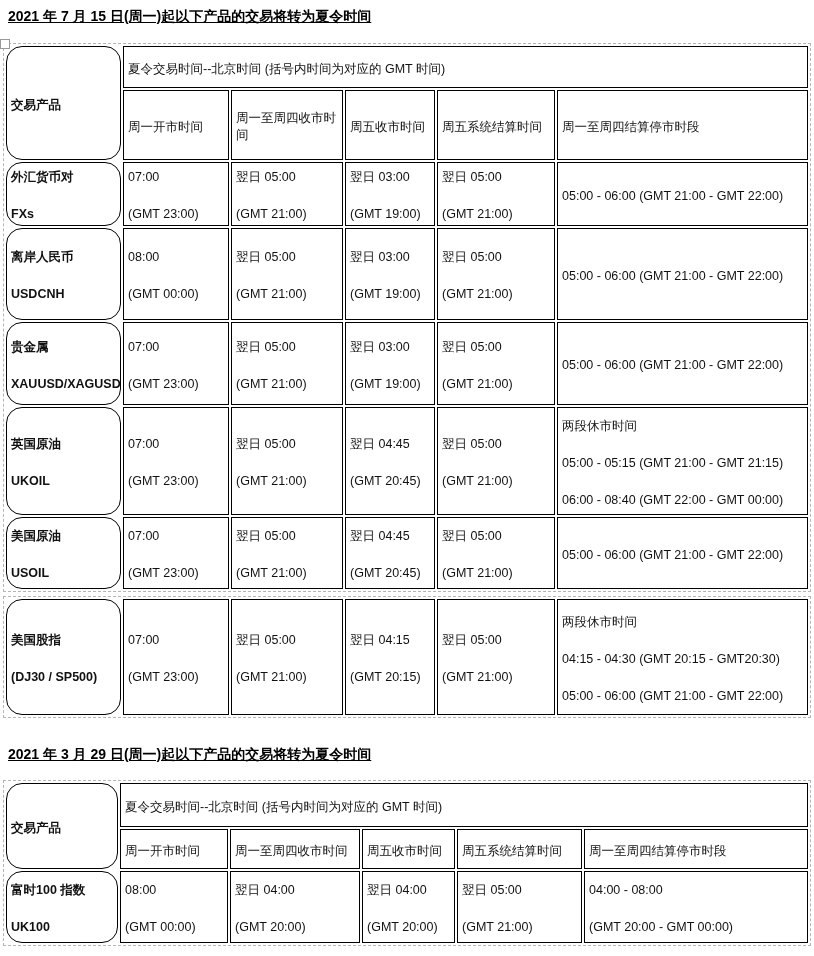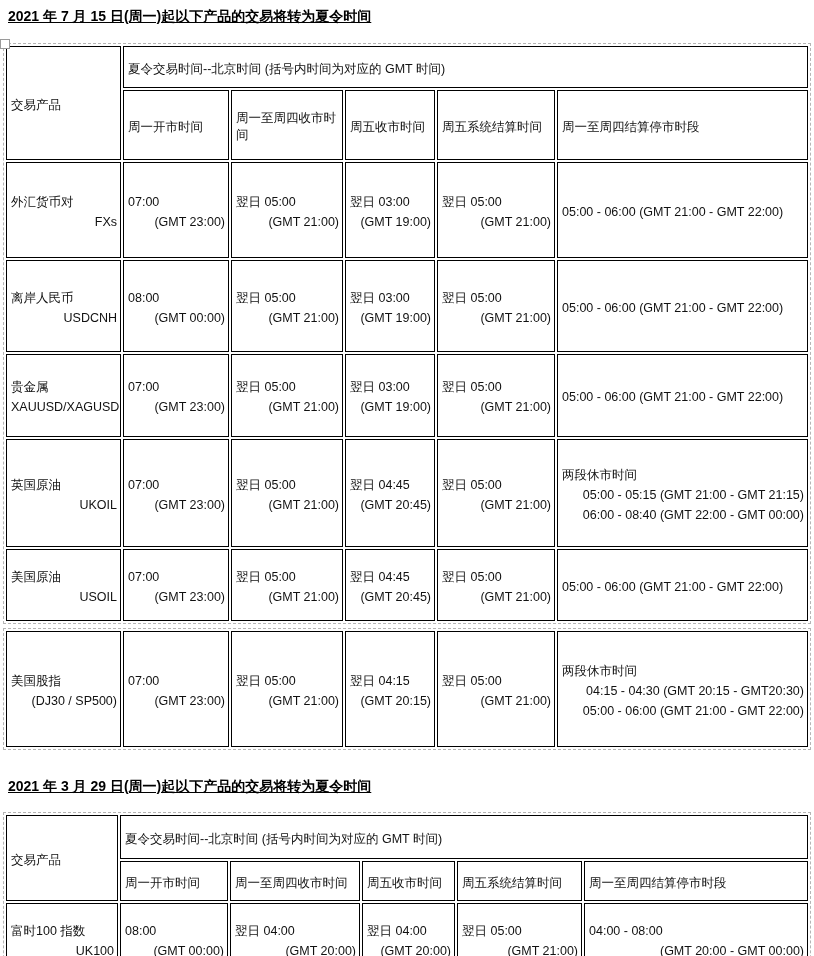--- a/index.html
+++ b/index.html
@@ -29,23 +29,23 @@
     width:806px;
   }
   table.grid td{
     box-sizing:border-box;
     border:1.5px solid #000;
     vertical-align:middle;
     padding:6px 3px 2px 4px;
     overflow:hidden;
     line-height:17px;
   }
-  td.b{font-weight:normal;}
+  td.b{font-weight:bold;border-radius:16px;}
   .ln{line-height:17px;}
-  .ln + .ln{margin-top:3px;text-align:right;}
+  .ln + .ln{margin-top:20px;}
   td.halt .ln{white-space:nowrap;}
   .t1a{margin-top:17px;}
   .t1b{margin-top:4px;}
   .title2{margin-top:28px;}
   .t2{margin-top:16px;}
 </style>
 </head>
 <body>
 
 <div class="page">
@@ -68,21 +68,21 @@
       <td class="b" rowspan="2">交易产品</td>
       <td colspan="5">夏令交易时间--北京时间 (括号内时间为对应的 GMT 时间)</td>
     </tr>
     <tr style="height:70px">
       <td>周一开市时间</td>
       <td>周一至周四收市时间</td>
       <td>周五收市时间</td>
       <td>周五系统结算时间</td>
       <td>周一至周四结算停市时段</td>
     </tr>
-    <tr style="height:96px">
+    <tr style="height:64px">
       <td class="b">
             <div class="ln">外汇货币对</div>
             <div class="ln">FXs</div>
           </td>
       <td>
             <div class="ln">07:00</div>
             <div class="ln">(GMT 23:00)</div>
           </td>
       <td>
             <div class="ln">翌日 05:00</div>

